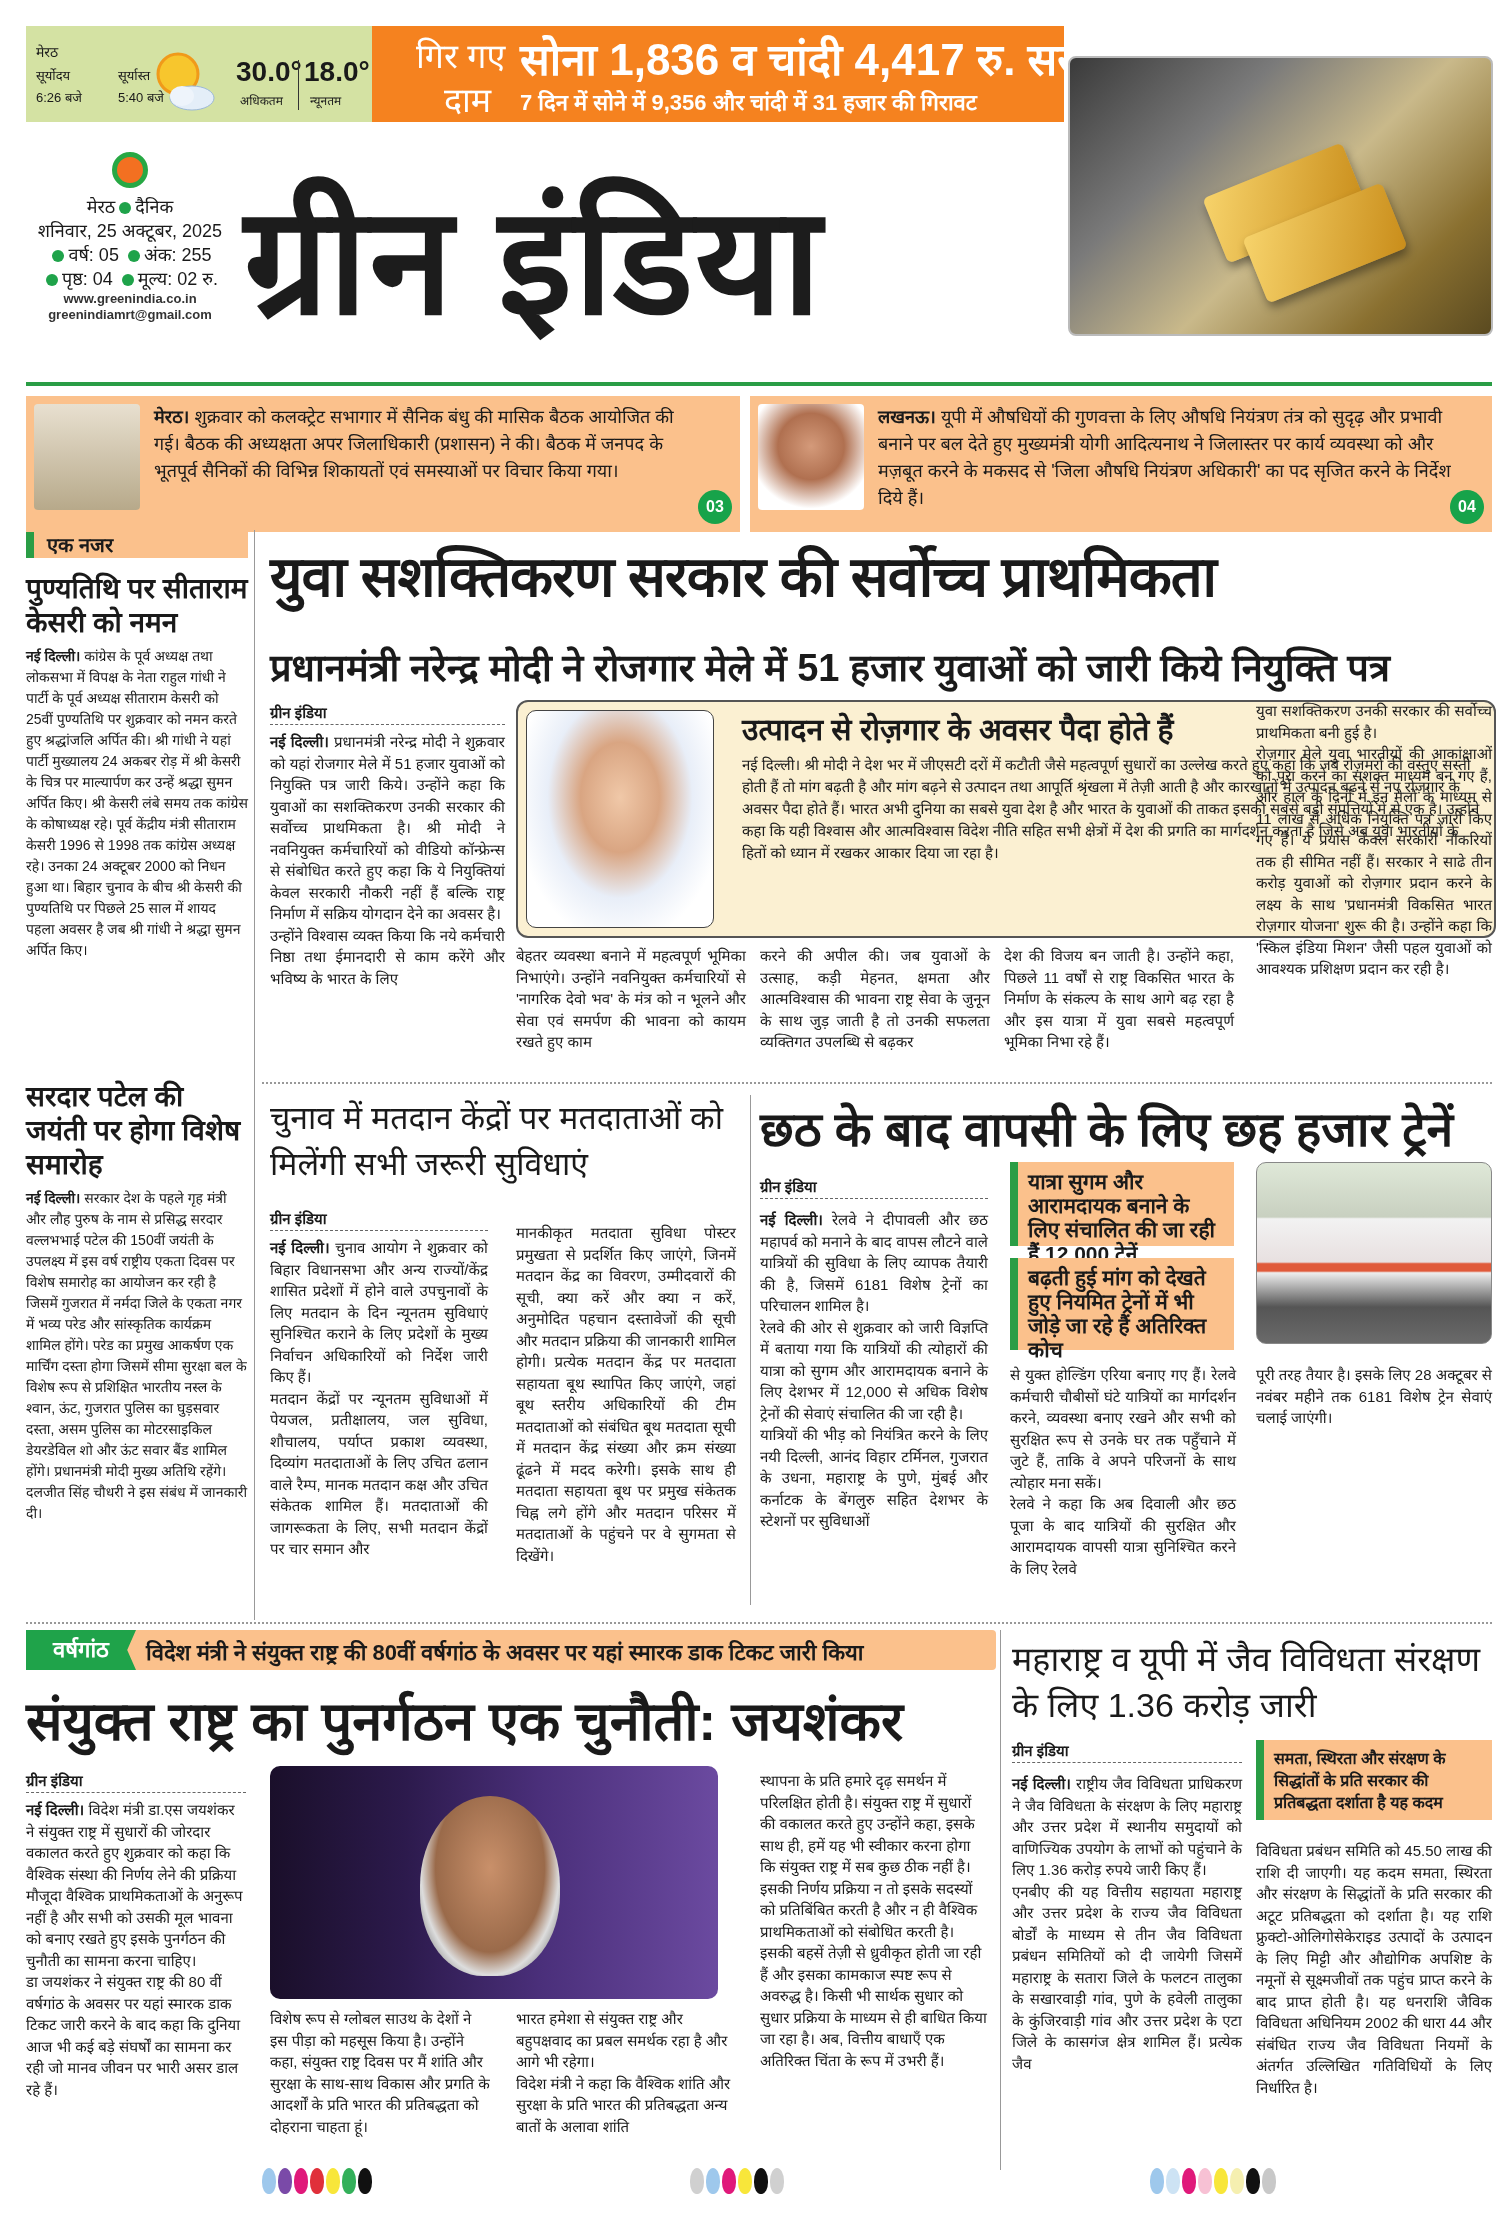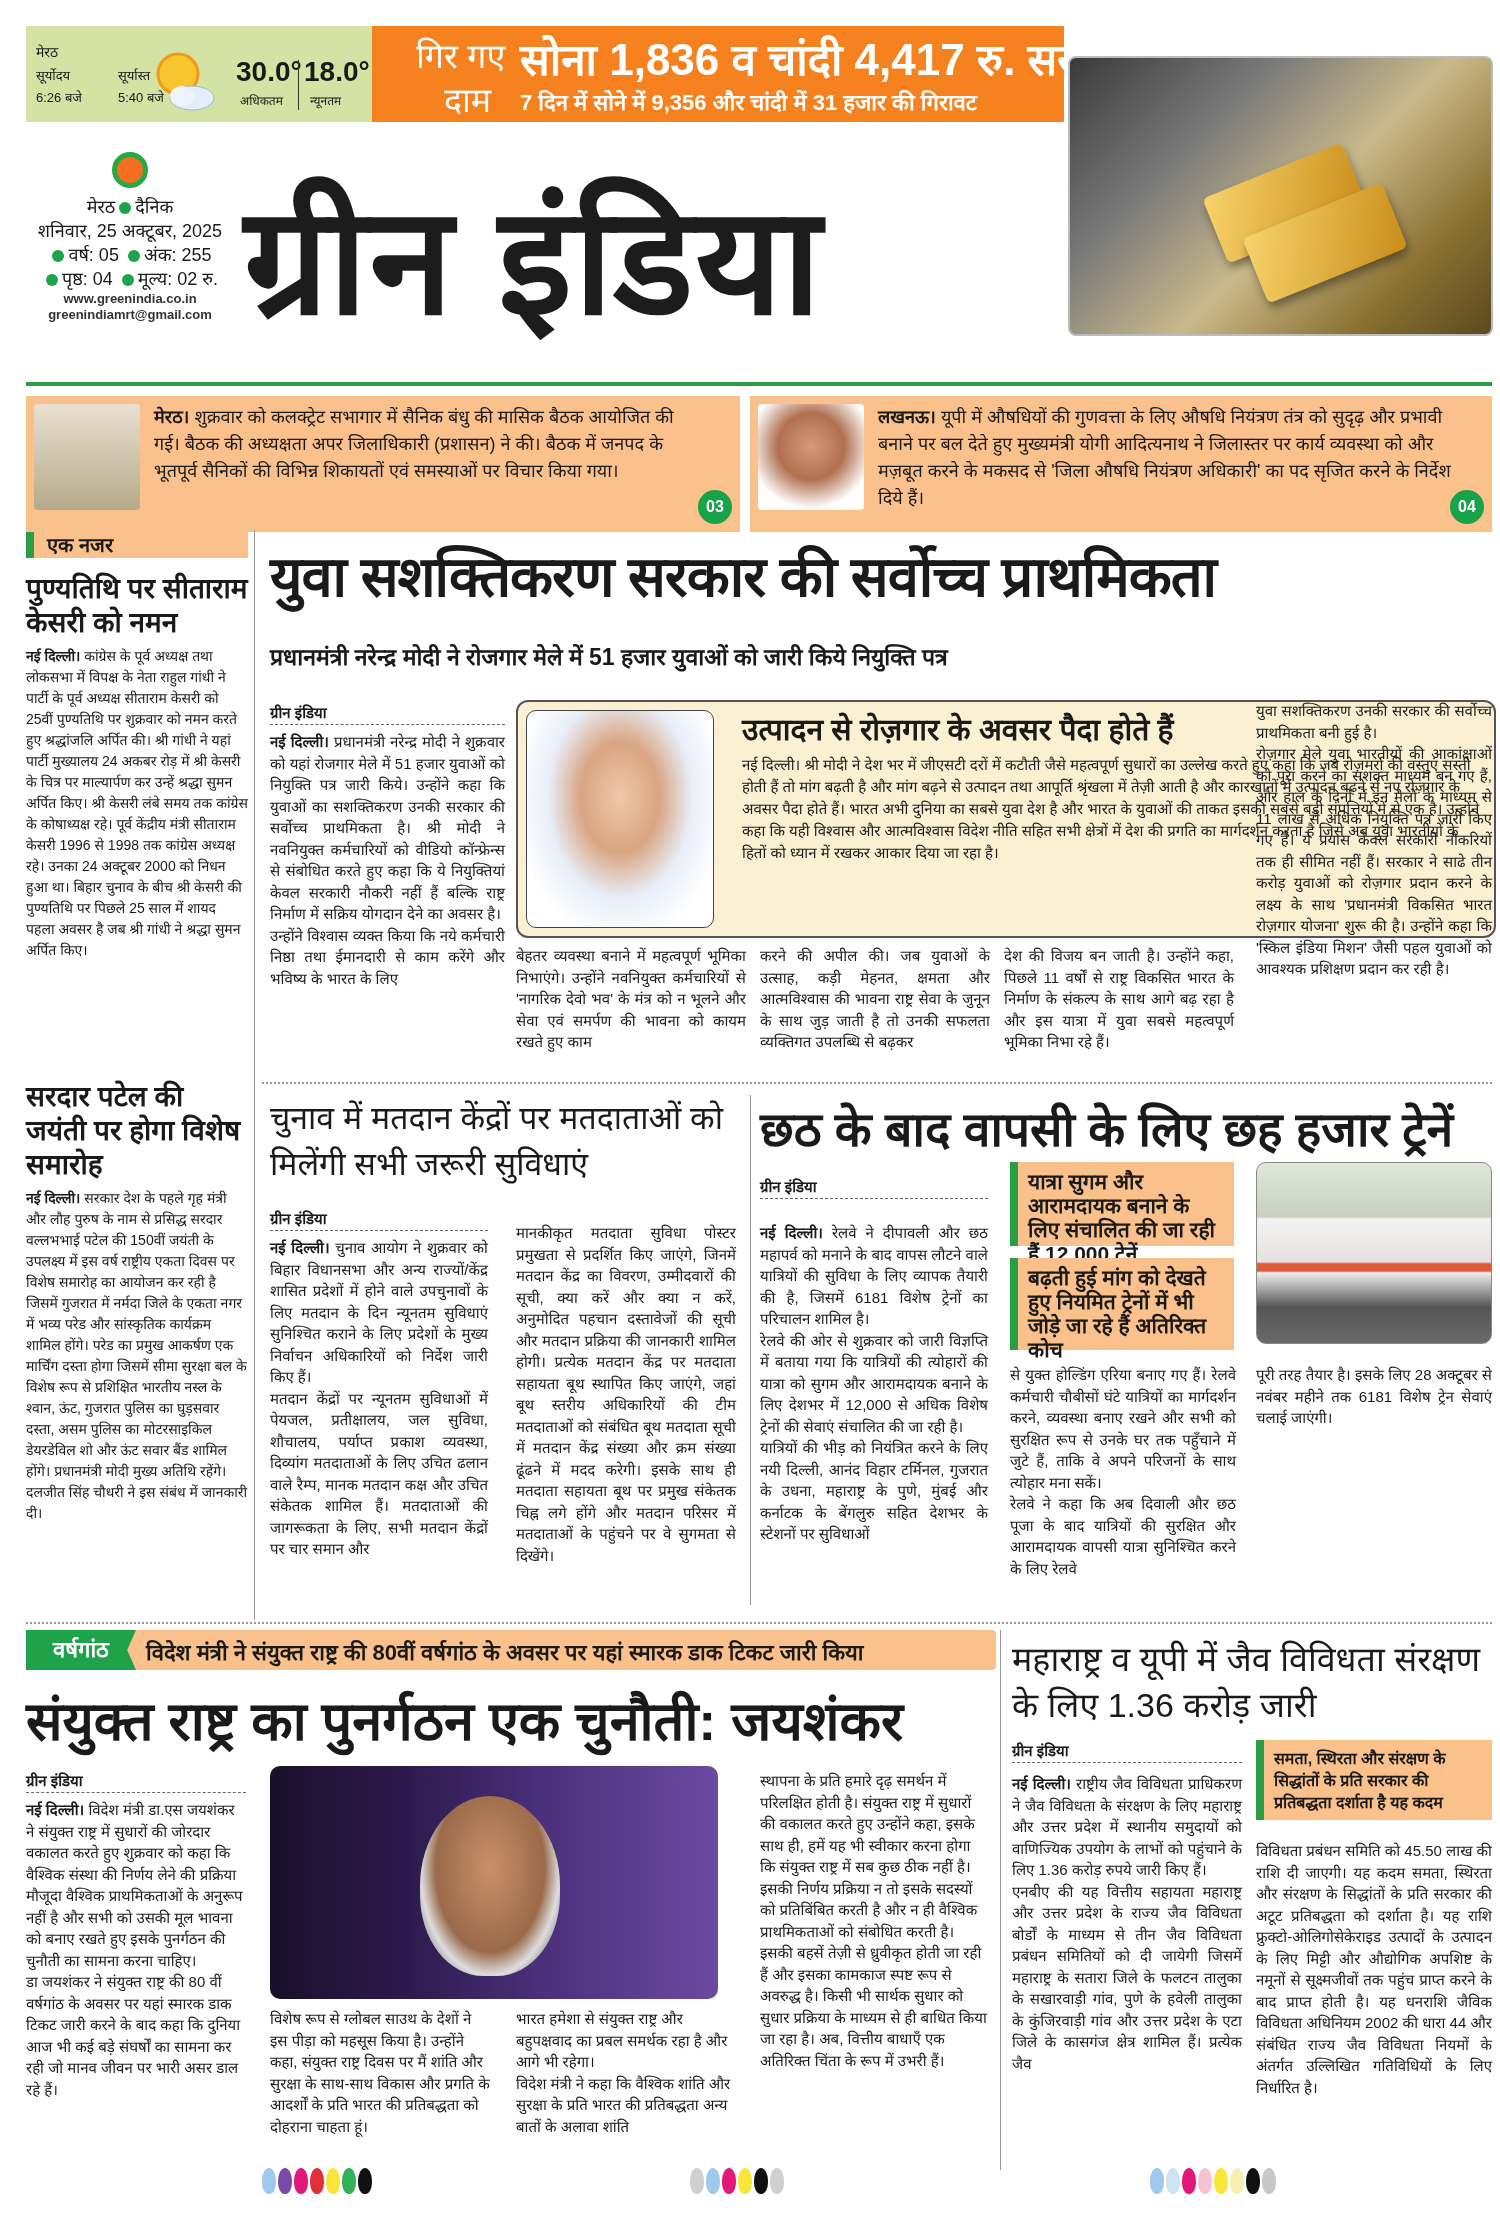--- a/index.html
+++ b/index.html
@@ -46,21 +46,21 @@
 
 #eknazar{left:26px;top:532px;width:222px;height:26px;background:#fbc18c;border-left:8px solid #2a9d45;font-weight:bold;font-size:20px;padding-left:13px;line-height:26px}
 .vline{width:1px;background:#999}
 .lcol h2{font-size:28px;font-weight:bold;line-height:34px;margin-bottom:6px}
 .lcol p{font-size:14px;line-height:21px}
 .lcol p b{font-weight:bold}
 #lc1{left:26px;top:572px;width:222px}
 #lc2{left:26px;top:1080px;width:222px}
 
 #main-head{left:270px;top:536px;font-size:56px;font-weight:900;white-space:nowrap;letter-spacing:-1px}
-#main-sub{left:270px;top:640px;font-size:23px;font-weight:bold;white-space:nowrap}
+#main-sub{left:270px;top:640px;font-size:38px;font-weight:bold;white-space:nowrap}
 .byline{font-size:15px;font-weight:bold;border-bottom:1px dashed #666;padding-bottom:2px;margin-bottom:6px}
 .body{font-size:15px;line-height:21.5px;text-align:justify}
 .body b{font-weight:bold}
 #m1{left:270px;top:702px;width:235px}
 #modibox{left:516px;top:700px;width:980px;height:238px;background:#fbf0d2;border:2px solid #555;border-radius:12px}
 #modibox .pic{position:absolute;left:8px;top:8px;width:188px;height:218px;border-radius:10px;border:1px solid #444;background:radial-gradient(ellipse at 50% 40%,#f0c8a8 0%,#d9a582 30%,#e8eef8 55%,#fff 80%)}
 #modibox h3{position:absolute;left:224px;top:6px;font-size:30px;font-weight:bold;white-space:nowrap}
 #modibox .bt{position:absolute;left:224px;top:52px;right:10px;font-size:15px;line-height:22px}
 #m2{left:516px;top:945px;width:230px}
 #m3{left:760px;top:945px;width:230px}
@@ -190,21 +190,21 @@
   <div class="byline">ग्रीन इंडिया</div>
   <div class="body"><b>नई दिल्ली।</b><span> चुनाव आयोग ने शुक्रवार को बिहार विधानसभा और अन्य राज्यों/केंद्र शासित प्रदेशों में होने वाले उपचुनावों के लिए मतदान के दिन न्यूनतम सुविधाएं सुनिश्चित कराने के लिए प्रदेशों के मुख्य निर्वाचन अधिकारियों को निर्देश जारी किए हैं।</span></div>
   <div class="body ind">मतदान केंद्रों पर न्यूनतम सुविधाओं में पेयजल, प्रतीक्षालय, जल सुविधा, शौचालय, पर्याप्त प्रकाश व्यवस्था, दिव्यांग मतदाताओं के लिए उचित ढलान वाले रैम्प, मानक मतदान कक्ष और उचित संकेतक शामिल हैं। मतदाताओं की जागरूकता के लिए, सभी मतदान केंद्रों पर चार समान और</div>
 </div>
 <div id="el-c2" class="abs body">मानकीकृत मतदाता सुविधा पोस्टर प्रमुखता से प्रदर्शित किए जाएंगे, जिनमें मतदान केंद्र का विवरण, उम्मीदवारों की सूची, क्या करें और क्या न करें, अनुमोदित पहचान दस्तावेजों की सूची और मतदान प्रक्रिया की जानकारी शामिल होगी। प्रत्येक मतदान केंद्र पर मतदाता सहायता बूथ स्थापित किए जाएंगे, जहां बूथ स्तरीय अधिकारियों की टीम मतदाताओं को संबंधित बूथ मतदाता सूची में मतदान केंद्र संख्या और क्रम संख्या ढूंढने में मदद करेगी। इसके साथ ही मतदाता सहायता बूथ पर प्रमुख संकेतक चिह्न लगे होंगे और मतदान परिसर में मतदाताओं के पहुंचने पर वे सुगमता से दिखेंगे।</div>
 <div class="abs vline" style="left:750px;top:1095px;height:510px"></div>
 
 <div id="ch-head" class="abs cond">छठ के बाद वापसी के लिए छह हजार ट्रेनें</div>
 <div id="ch-c1" class="abs">
   <div class="byline">ग्रीन इंडिया</div>
-  <div class="body" style="margin-top:23px"><b>नई दिल्ली।</b><span> रेलवे ने दीपावली और छठ महापर्व को मनाने के बाद वापस लौटने वाले यात्रियों की सुविधा के लिए व्यापक तैयारी की है, जिसमें 6181 विशेष ट्रेनों का परिचालन शामिल है।</span></div>
+  <div class="body" style="margin-top:10px"><b>नई दिल्ली।</b><span> रेलवे ने दीपावली और छठ महापर्व को मनाने के बाद वापस लौटने वाले यात्रियों की सुविधा के लिए व्यापक तैयारी की है, जिसमें 6181 विशेष ट्रेनों का परिचालन शामिल है।</span></div>
   <div class="body ind">रेलवे की ओर से शुक्रवार को जारी विज्ञप्ति में बताया गया कि यात्रियों की त्योहारों की यात्रा को सुगम और आरामदायक बनाने के लिए देशभर में 12,000 से अधिक विशेष ट्रेनों की सेवाएं संचालित की जा रही है।</div>
   <div class="body ind">यात्रियों की भीड़ को नियंत्रित करने के लिए नयी दिल्ली, आनंद विहार टर्मिनल, गुजरात के उधना, महाराष्ट्र के पुणे, मुंबई और कर्नाटक के बेंगलुरु सहित देशभर के स्टेशनों पर सुविधाओं</div>
 </div>
 <div id="hl1" class="abs hl cond">यात्रा सुगम और आरामदायक बनाने के लिए संचालित की जा रही हैं 12,000 ट्रेनें</div>
 <div id="hl2" class="abs hl cond">बढ़ती हुई मांग को देखते हुए नियमित ट्रेनों में भी जोड़े जा रहे हैं अतिरिक्त कोच</div>
 <div id="trainimg" class="abs"></div>
 <div id="ch-c2" class="abs">
   <div class="body">से युक्त होल्डिंग एरिया बनाए गए हैं। रेलवे कर्मचारी चौबीसों घंटे यात्रियों का मार्गदर्शन करने, व्यवस्था बनाए रखने और सभी को सुरक्षित रूप से उनके घर तक पहुँचाने में जुटे हैं, ताकि वे अपने परिजनों के साथ त्योहार मना सकें।</div>
   <div class="body ind">रेलवे ने कहा कि अब दिवाली और छठ पूजा के बाद यात्रियों की सुरक्षित और आरामदायक वापसी यात्रा सुनिश्चित करने के लिए रेलवे</div>
 </div>

